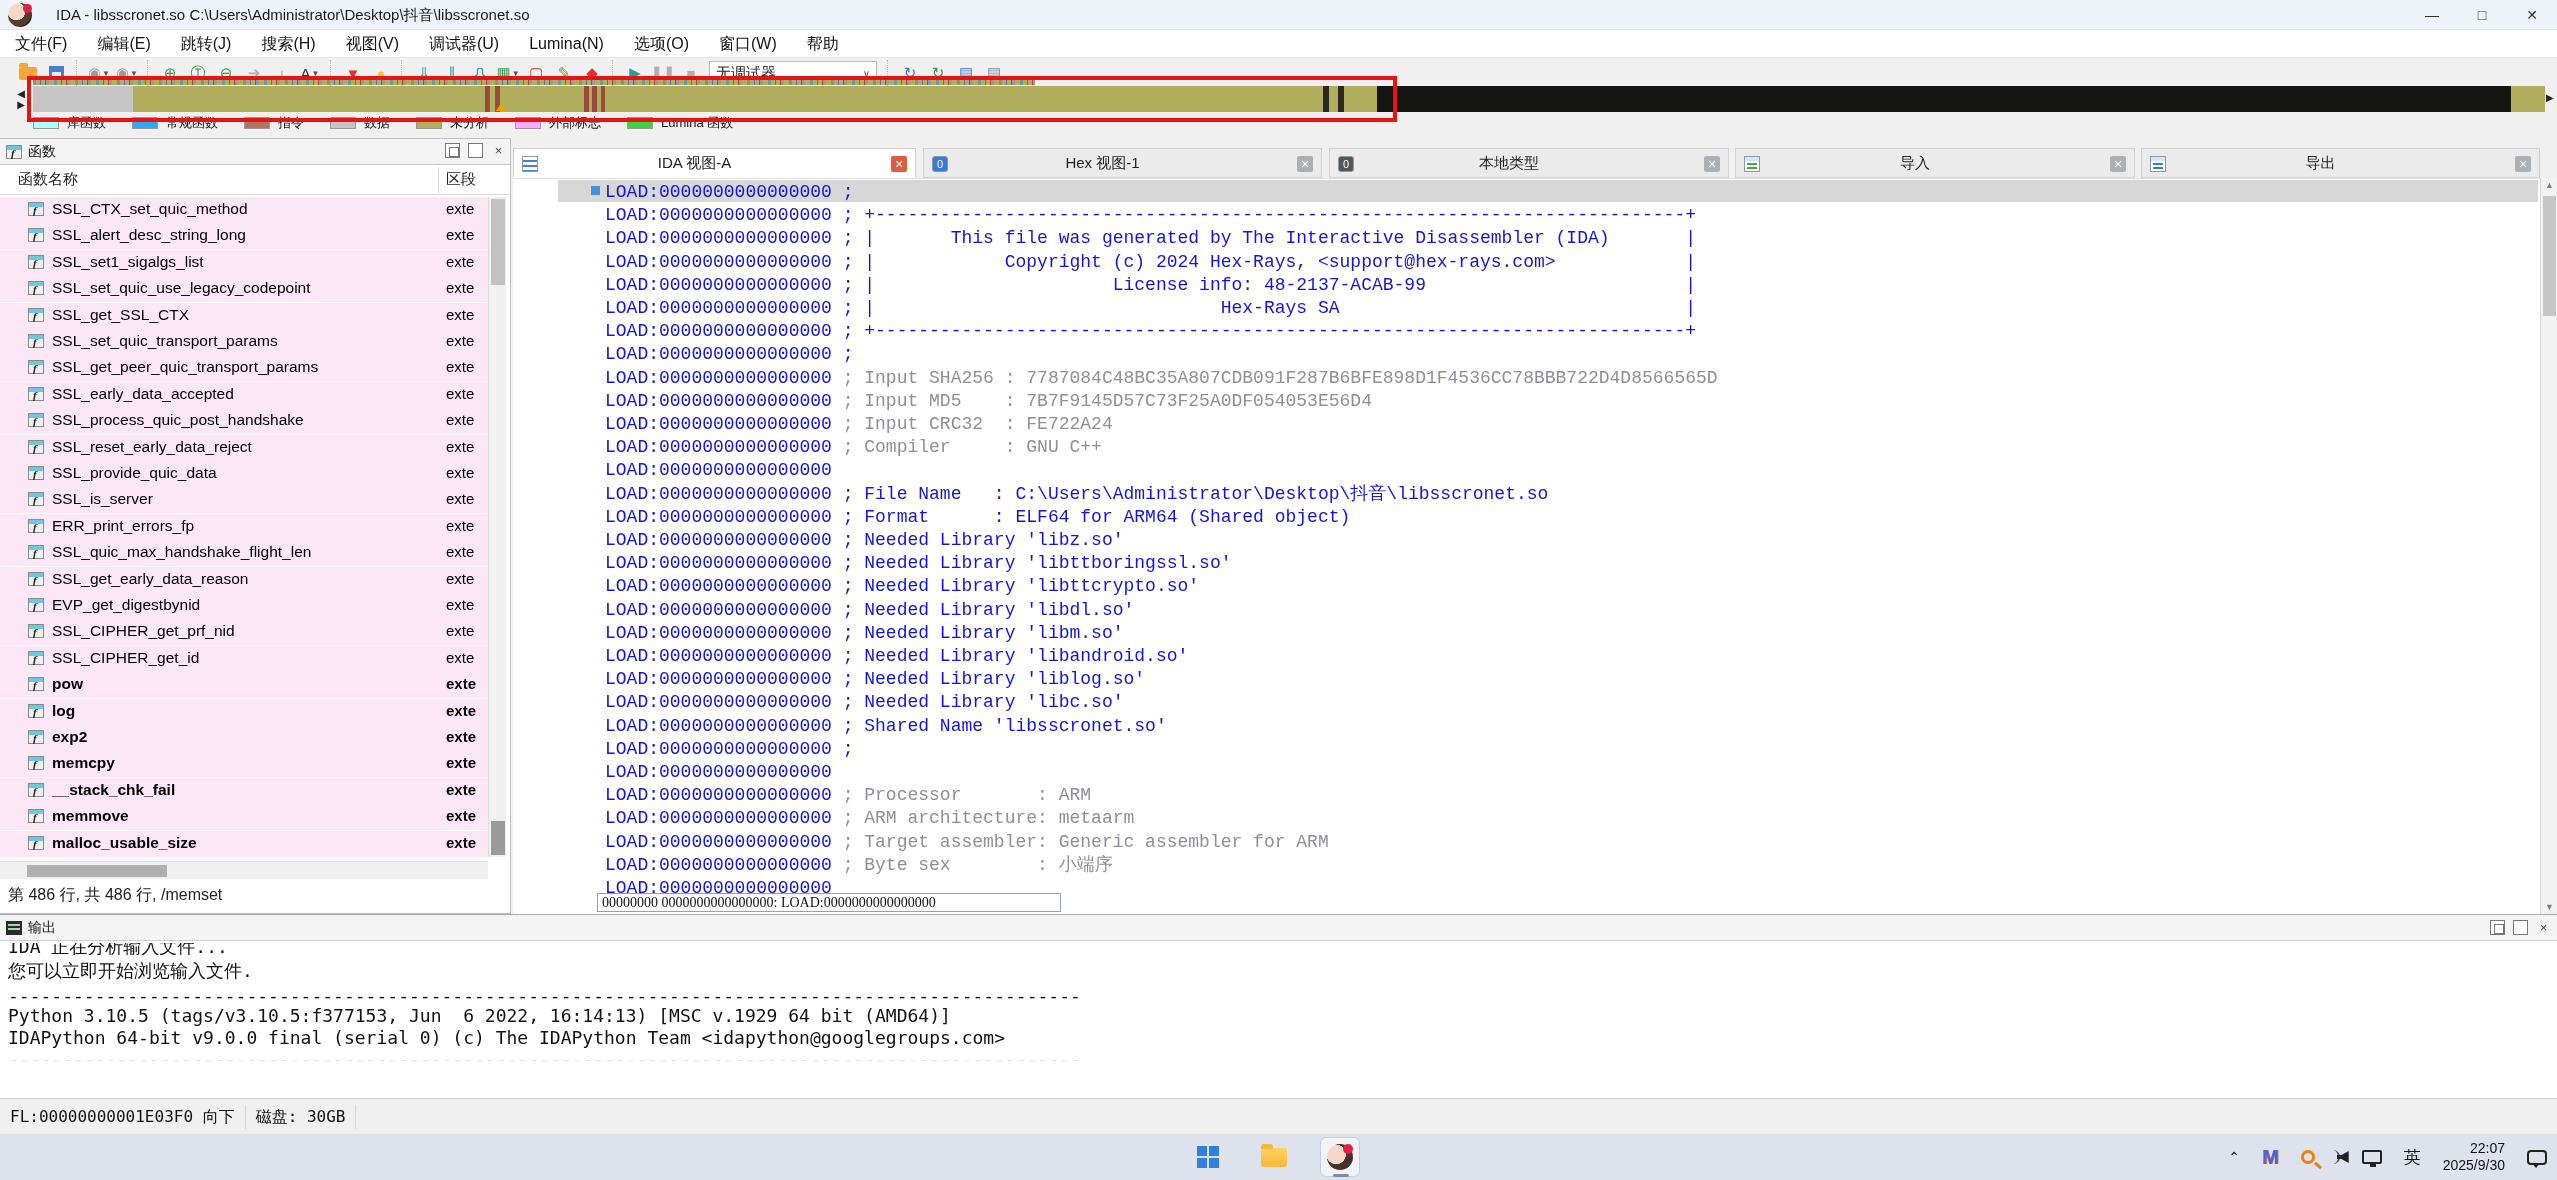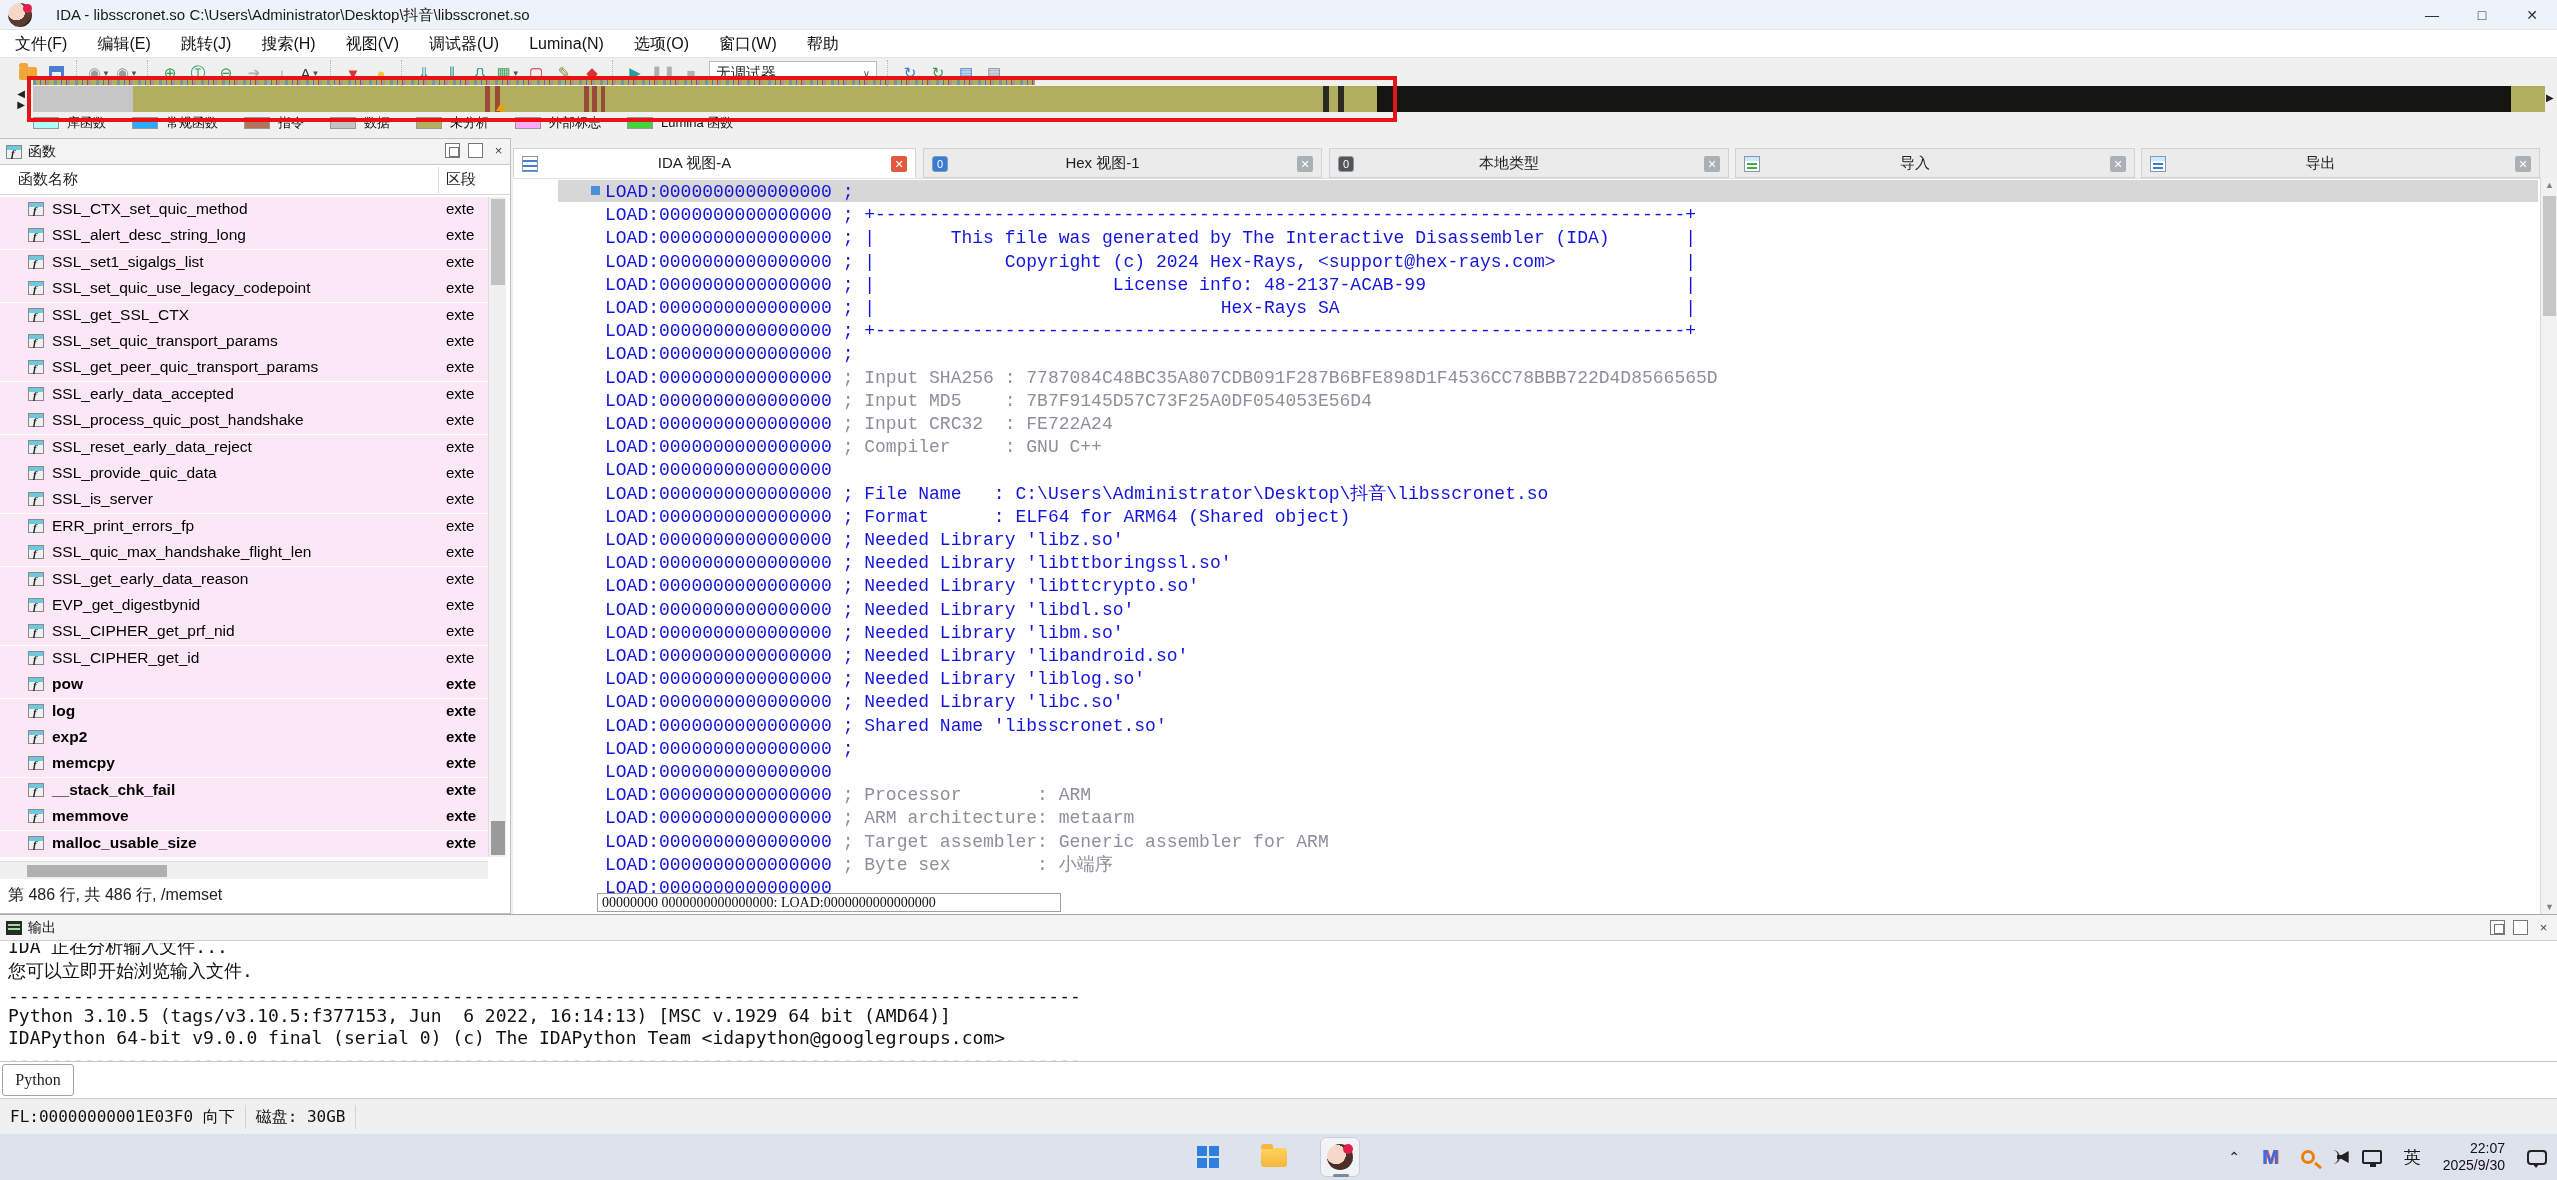--- a/index.html
+++ b/index.html
@@ -558,24 +558,20 @@
       </div>
     </div>
     <div class="out-lines" id="outlines">
         <div class="oline clip" style="top: 0px;"><span>IDA 正在分析输入文件...</span></div>
         <div class="oline" style="top: 16px;"><span>您可以立即开始浏览输入文件.</span></div>
         <div class="oline" style="top: 42px;"><span>---------------------------------------------------------------------------------------------------</span></div>
         <div class="oline" style="top: 62px;"><span>Python 3.10.5 (tags/v3.10.5:f377153, Jun  6 2022, 16:14:13) [MSC v.1929 64 bit (AMD64)]</span></div>
         <div class="oline" style="top: 84px;"><span>IDAPython 64-bit v9.0.0 final (serial 0) (c) The IDAPython Team &lt;idapython@googlegroups.com&gt;</span></div>
         <div class="oline" style="top: 106px;"><span>---------------------------------------------------------------------------------------------------</span></div>
       </div>
-    <div class="pyrow">
-      <div class="pybtn">Python</div>
-      <input class="pyinput" style="">
-    </div>
   </div>
 
   <div class="statusbar">
     <div class="sb-item">FL:00000000001E03F0 向下</div>
     <div class="sb-item">磁盘: 30GB</div>
   </div>
 
   <div class="taskbar">
     <div class="tb-center">
       <div class="tb-app">

